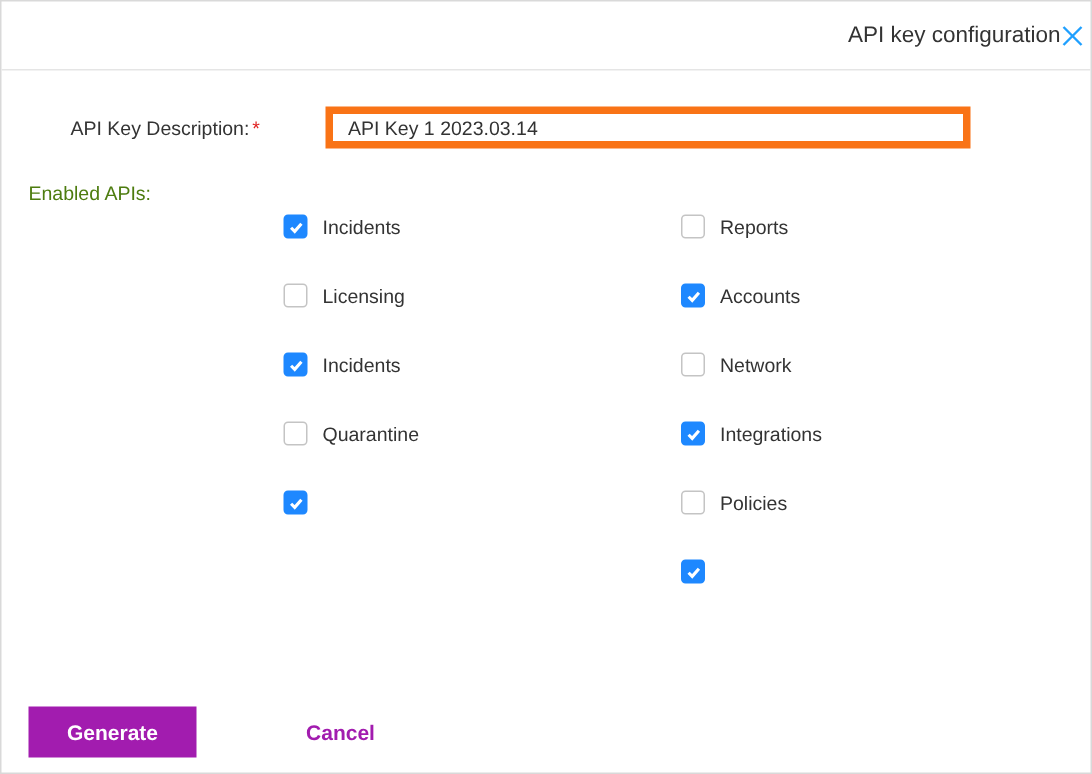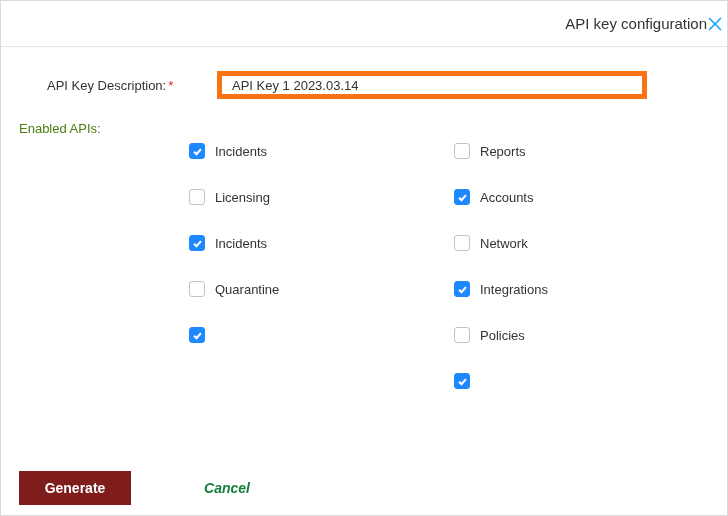--- a/index.html
+++ b/index.html
@@ -137,27 +137,26 @@
       font-weight: 600;
       cursor: pointer;
       border: none;
       background: none;
       display: flex;
       align-items: center;
       justify-content: center;
       min-width: 112px;
     }
     .btn-primary {
-      background: #7f1d1d;
+      background: #a21caf;
       color: #fff;
     }
     .btn-secondary {
-      color: #15803d;
+      color: #a21caf;
       background: transparent;
-      font-style: italic;
     }
   </style>
 </head>
 <body>
 
 <div class="dialog">
   <div class="dialog-header">
     <div class="dialog-title">API key configuration</div>
     <div class="close-icon">
       <svg viewBox="0 0 16 16" stroke="currentColor" stroke-width="1.6" fill="none">

